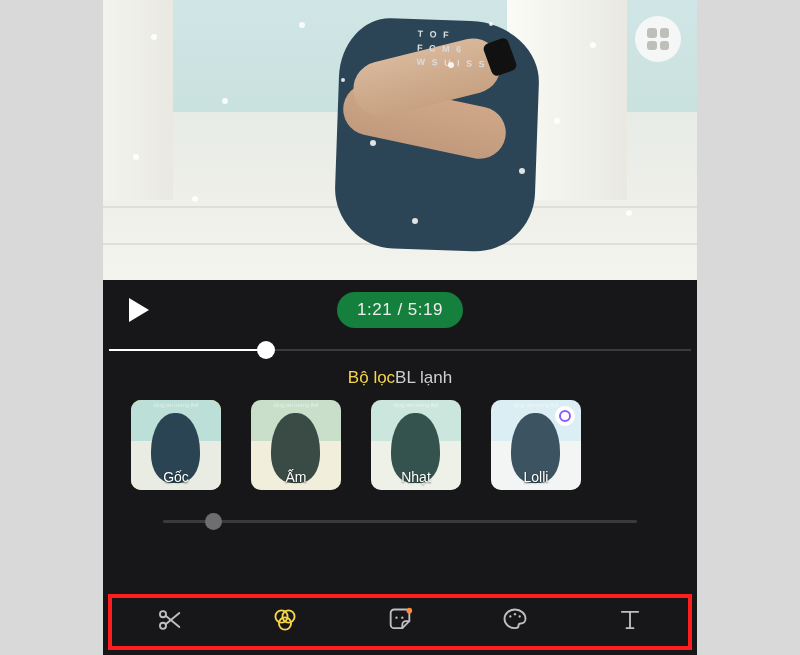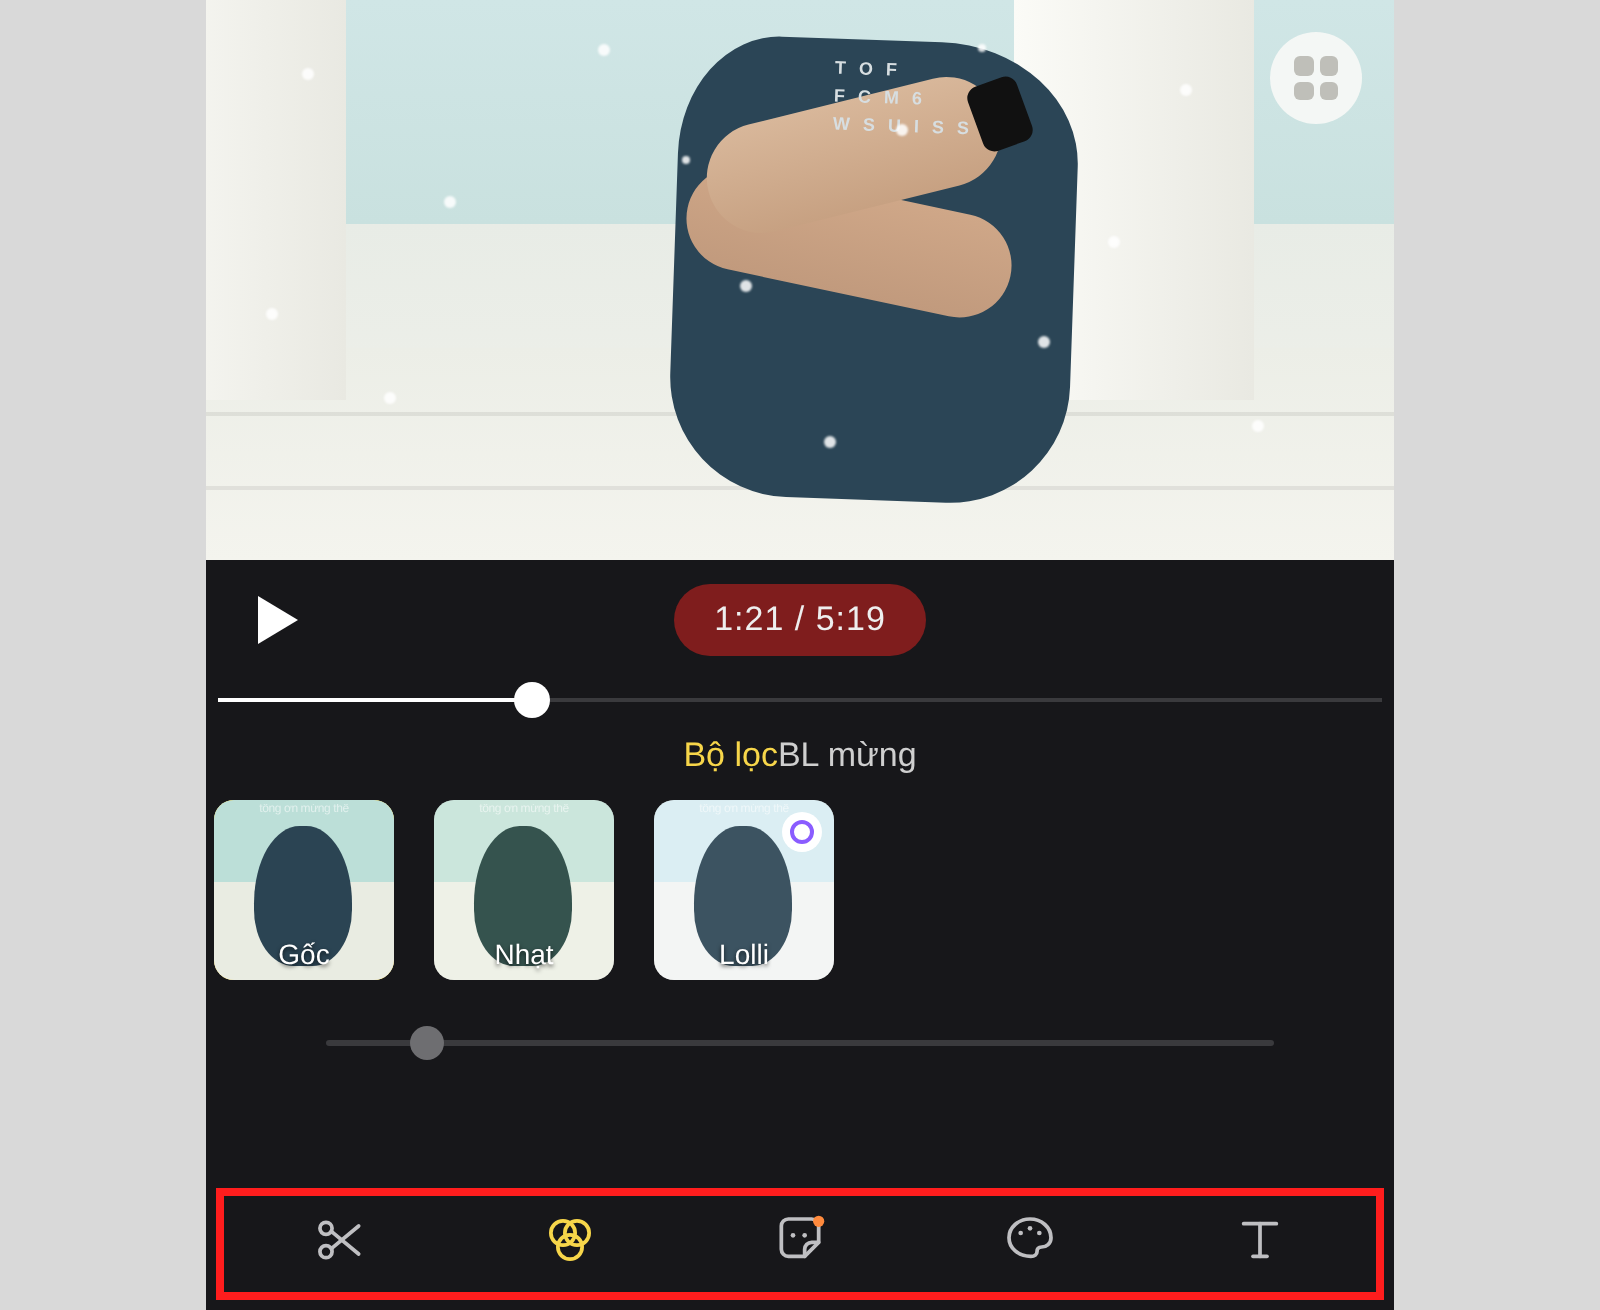--- a/index.html
+++ b/index.html
@@ -20,35 +20,35 @@
   .watch{position:absolute;left:190px;top:60px;width:26px;height:34px;background:#111;border-radius:6px;transform:rotate(-20deg);}
   .snow{position:absolute;inset:0;pointer-events:none;}
   .snow span{position:absolute;width:6px;height:6px;background:rgba(255,255,255,.85);border-radius:50%;filter:blur(.5px);}
   .grid-btn{position:absolute;right:16px;top:16px;width:46px;height:46px;border-radius:50%;background:rgba(250,250,248,.85);display:flex;align-items:center;justify-content:center;}
   .grid-btn .g{width:22px;height:22px;display:grid;grid-template-columns:1fr 1fr;grid-template-rows:1fr 1fr;gap:3px;}
   .grid-btn .g i{background:#bfbfb9;border-radius:3px;}
 
   
   .playrow{display:flex;align-items:center;height:52px;gap:18px;padding:0 20px;margin-top:4px;}
   .play{width:0;height:0;border-left:20px solid #fff;border-top:12px solid transparent;border-bottom:12px solid transparent;margin-left:6px;}
-  .timebadge{margin:0 auto;background:#7f1d1d;color:#eee;padding:8px 20px;border-radius:22px;font-size:17px;letter-spacing:.5px;}
+  .timebadge{margin:0 auto;background:#15803d;color:#eee;padding:8px 20px;border-radius:22px;font-size:17px;letter-spacing:.5px;}
 
   
   .seek{position:relative;height:20px;margin:4px 6px 6px;}
   .seek .track{position:absolute;left:0;right:0;top:9px;height:2px;background:#3a3a3d;}
   .seek .fill{position:absolute;left:0;top:9px;height:2px;background:#fff;}
   .seek .knob{position:absolute;top:1px;width:18px;height:18px;border-radius:50%;background:#fff;transform:translateX(-50%);}
 
   
   .tabs{display:flex;justify-content:center;font-size:17px;margin:8px 0 12px;}
   .tab{color:#cfcfcf;}
   .tab.active{color:#f7d64a;font-weight:500;}
 
   
-  .fstrip{display:flex;gap:20px;padding-left:4px;overflow:hidden;}
+  .fstrip{display:flex;gap:30px;padding-left:28px;overflow:hidden;}
   .thumb{position:relative;width:90px;height:90px;flex:0 0 90px;border-radius:10px;overflow:hidden;background:#777;}
   .thumb.sel{outline:2px solid #f7d64a;outline-offset:-2px;}
   .thumb .sky{position:absolute;left:0;right:0;top:0;height:46%;}
   .thumb .flr{position:absolute;left:0;right:0;bottom:0;height:54%;}
   .thumb .sil{position:absolute;left:22%;top:14%;width:55%;height:78%;border-radius:46% 46% 40% 40%/55% 55% 40% 40%;}
   .thumb .lbl{position:absolute;left:0;right:0;bottom:5px;text-align:center;color:#fff;font-size:14px;text-shadow:0 1px 2px rgba(0,0,0,.7);}
   .thumb .cap{position:absolute;left:0;right:0;top:2px;text-align:center;color:rgba(255,255,255,.55);font-size:6px;letter-spacing:-.2px;white-space:nowrap;overflow:hidden;}
   .thumb .badge{position:absolute;right:6px;top:6px;width:20px;height:20px;border-radius:50%;background:#fff;display:flex;align-items:center;justify-content:center;}
   .thumb .badge i{width:12px;height:12px;border-radius:50%;border:2px solid #8a5cff;box-sizing:border-box;}
   
@@ -125,30 +125,37 @@
     </div>
 
     <div class="seek">
       <div class="track"></div>
       <div class="fill" style="width:27%"></div>
       <div class="knob" style="left:27%"></div>
     </div>
 
     <div class="tabs">
       <div class="tab active">Bộ lọc</div>
-      <div class="tab">BL mừng</div>
+      <div class="tab">BL lạnh</div>
     </div>
 
     <div class="fstrip">
       <div class="thumb t0 sel">
         <div class="sky"></div>
           <div class="flr"></div>
           <div class="sil"></div>
         <div class="cap">tổng ơn mừng thế</div>
         <div class="lbl">Gốc</div>
+      </div>
+      <div class="thumb t1">
+        <div class="sky"></div>
+          <div class="flr"></div>
+          <div class="sil"></div>
+        <div class="cap">tổng ơn mừng thế</div>
+        <div class="lbl">Ấm</div>
       </div>
       <div class="thumb t4">
         <div class="sky"></div>
           <div class="flr"></div>
           <div class="sil"></div>
         <div class="cap">tổng ơn mừng thế</div>
         <div class="lbl">Nhạt</div>
       </div>
       <div class="thumb t3">
         <div class="sky"></div>

